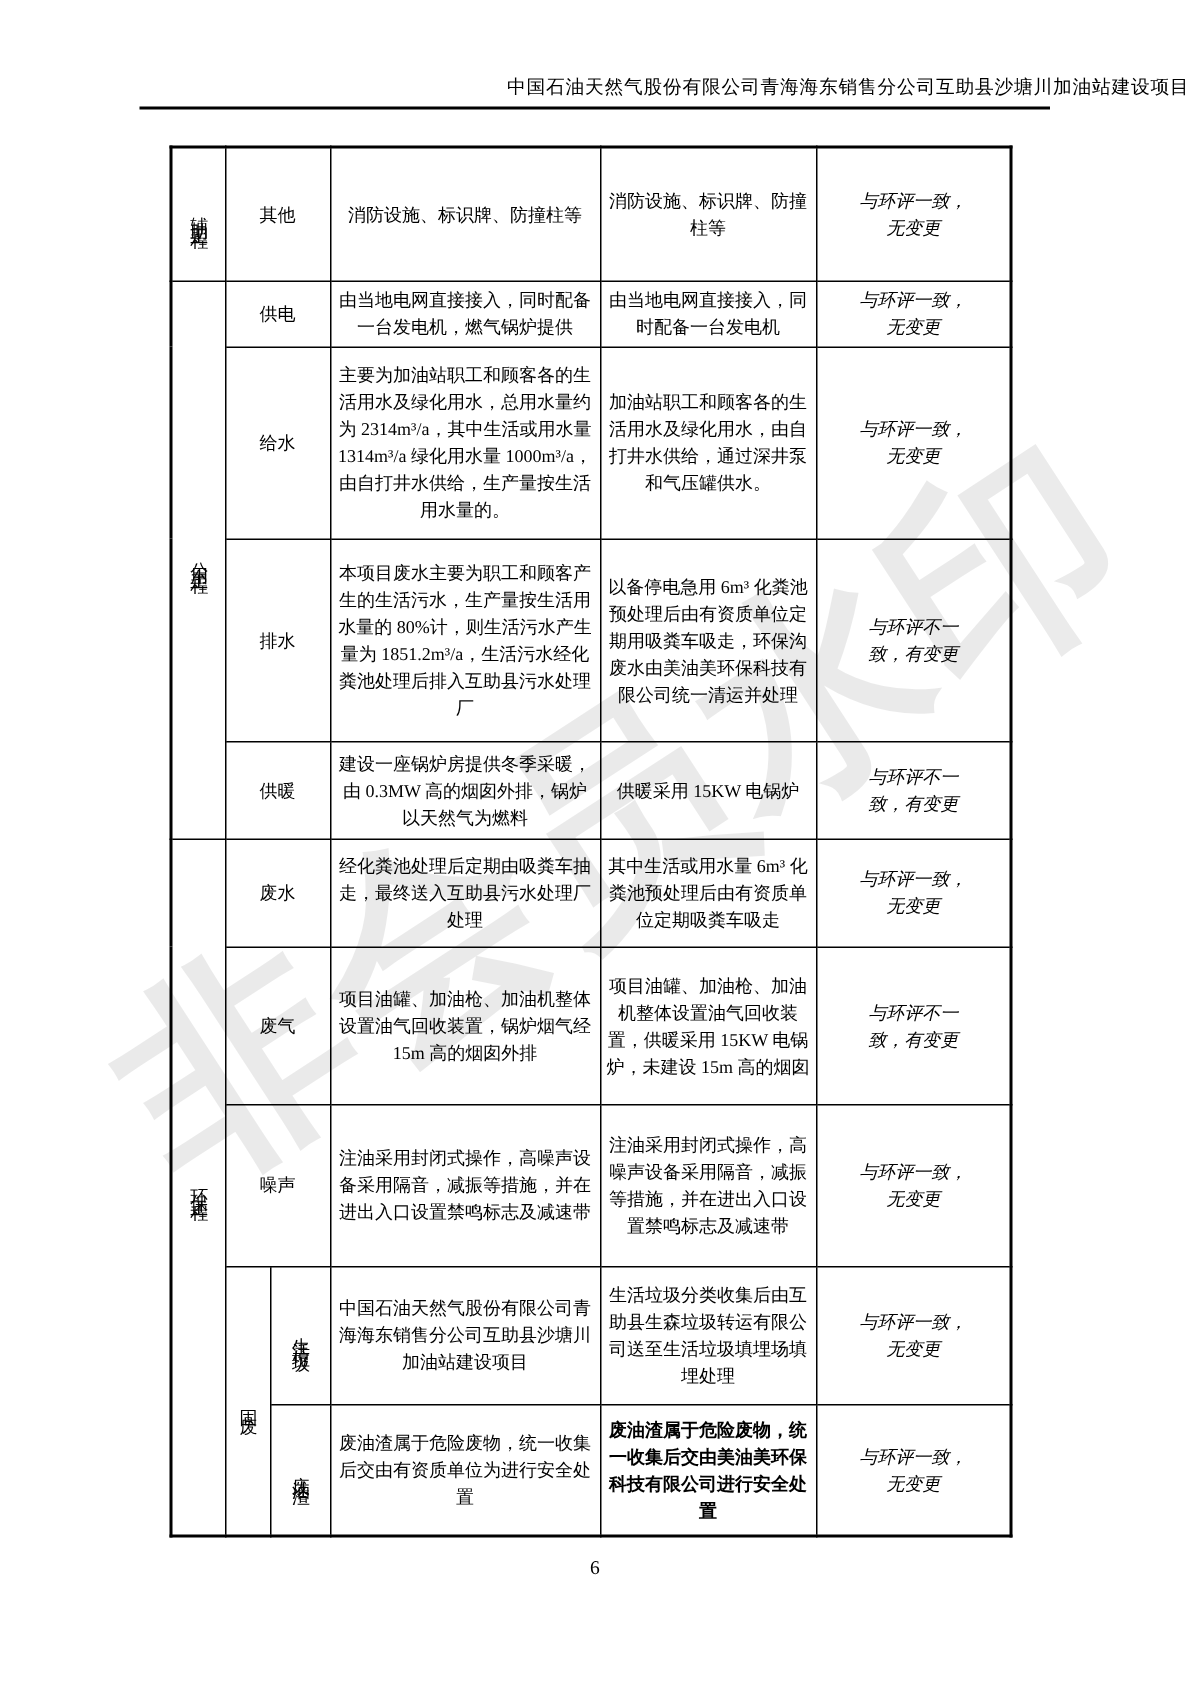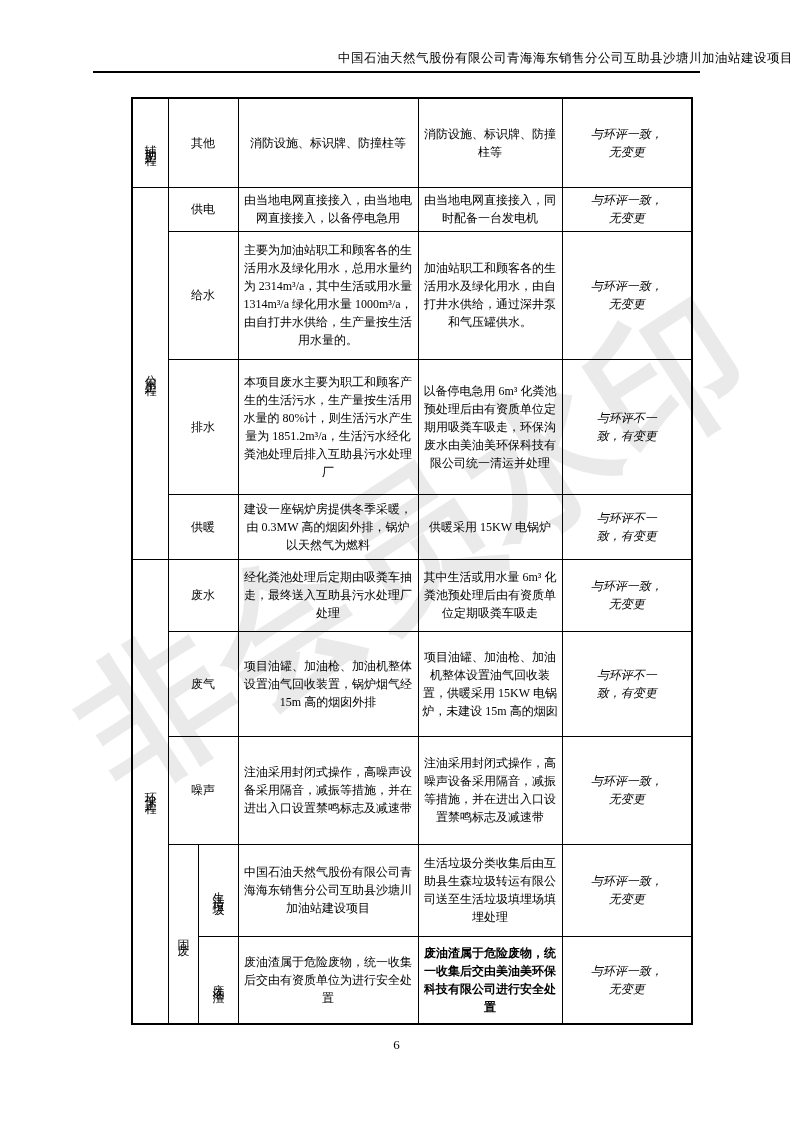--- a/index.html
+++ b/index.html
@@ -54,21 +54,20 @@
   }
   table.doc-table {
     position: absolute;
     left: 113px;
     top: 97px;
     border-collapse: collapse;
     table-layout: fixed;
     z-index: 1;
     background: transparent;
     border: 2px solid #000;
-    margin-left: 18px;
   }
   table.doc-table td {
     border: 1px solid #000;
     font-size: 12px;
     line-height: 1.5;
     text-align: center;
     vertical-align: middle;
     padding: 2px 3px;
     word-break: break-all;
     box-sizing: border-box;
@@ -128,21 +127,21 @@
       <td>消防设施、标识牌、防撞柱等</td>
       <td class="status-cell">与环评一致，
 无变更</td>
     </tr>
 
     <tr style="height:44px">
       <td rowspan="4">
             <div class="vtext">公用工程</div>
           </td>
       <td colspan="2">供电</td>
-      <td>由当地电网直接接入，由当地电网直接接入，以备停电急用</td>
+      <td>由当地电网直接接入，同时配备一台发电机，燃气锅炉提供</td>
       <td>由当地电网直接接入，同时配备一台发电机</td>
       <td class="status-cell">与环评一致，
 无变更</td>
     </tr>
 
     <tr style="height:128px">
       <td colspan="2">给水</td>
       <td>主要为加油站职工和顾客各的生活用水及绿化用水，总用水量约为 2314m³/a，其中生活或用水量 1314m³/a 绿化用水量 1000m³/a，由自打井水供给，生产量按生活用水量的。</td>
       <td>加油站职工和顾客各的生活用水及绿化用水，由自打井水供给，通过深井泵和气压罐供水。</td>
       <td class="status-cell">与环评一致，

